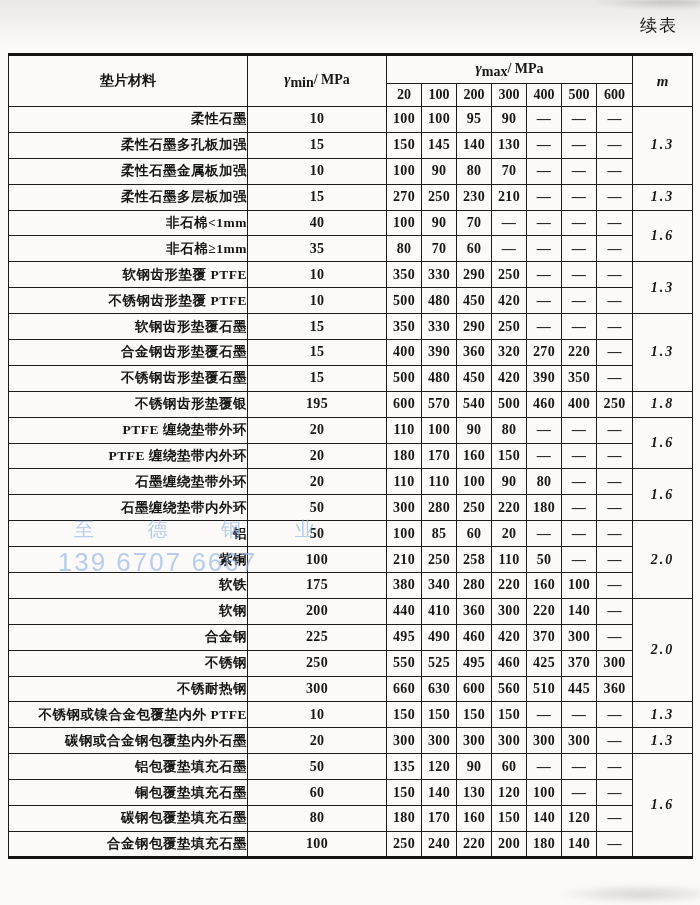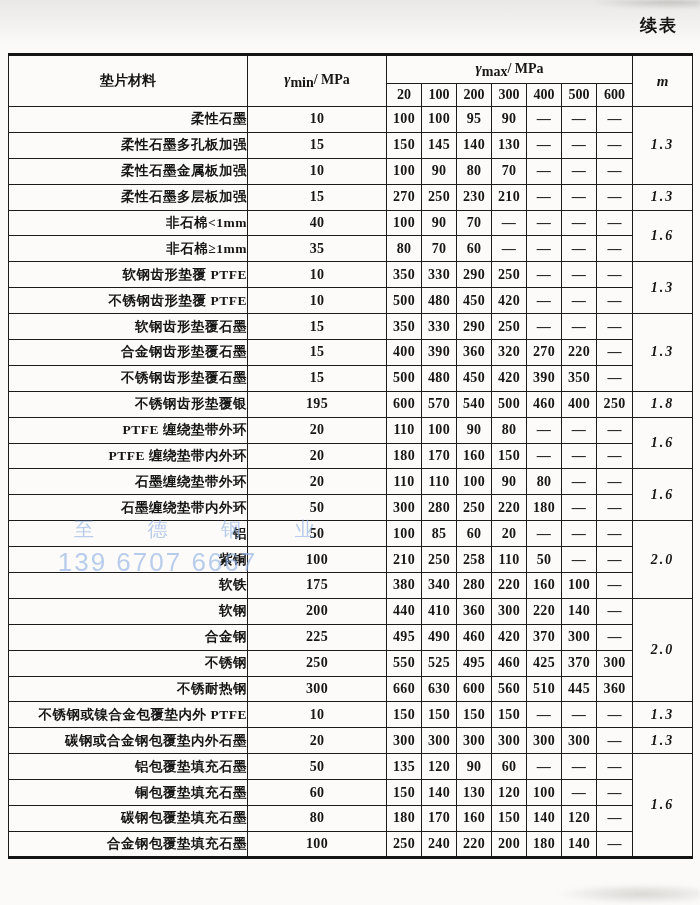--- a/index.html
+++ b/index.html
@@ -11,21 +11,21 @@
     position: relative;
     overflow: hidden;
   }
   .page { position: absolute; inset: 0; }
 
   .continued-label {
     position: absolute;
     top: 14px;
     right: 22px;
     font-size: 17px;
-    font-weight: 700;
+    font-weight: 400;
     letter-spacing: 2px;
   }
 
   table {
     position: absolute;
     left: 8px;
     top: 41px;
     width: 684px;
     border-collapse: collapse;
     table-layout: fixed;

